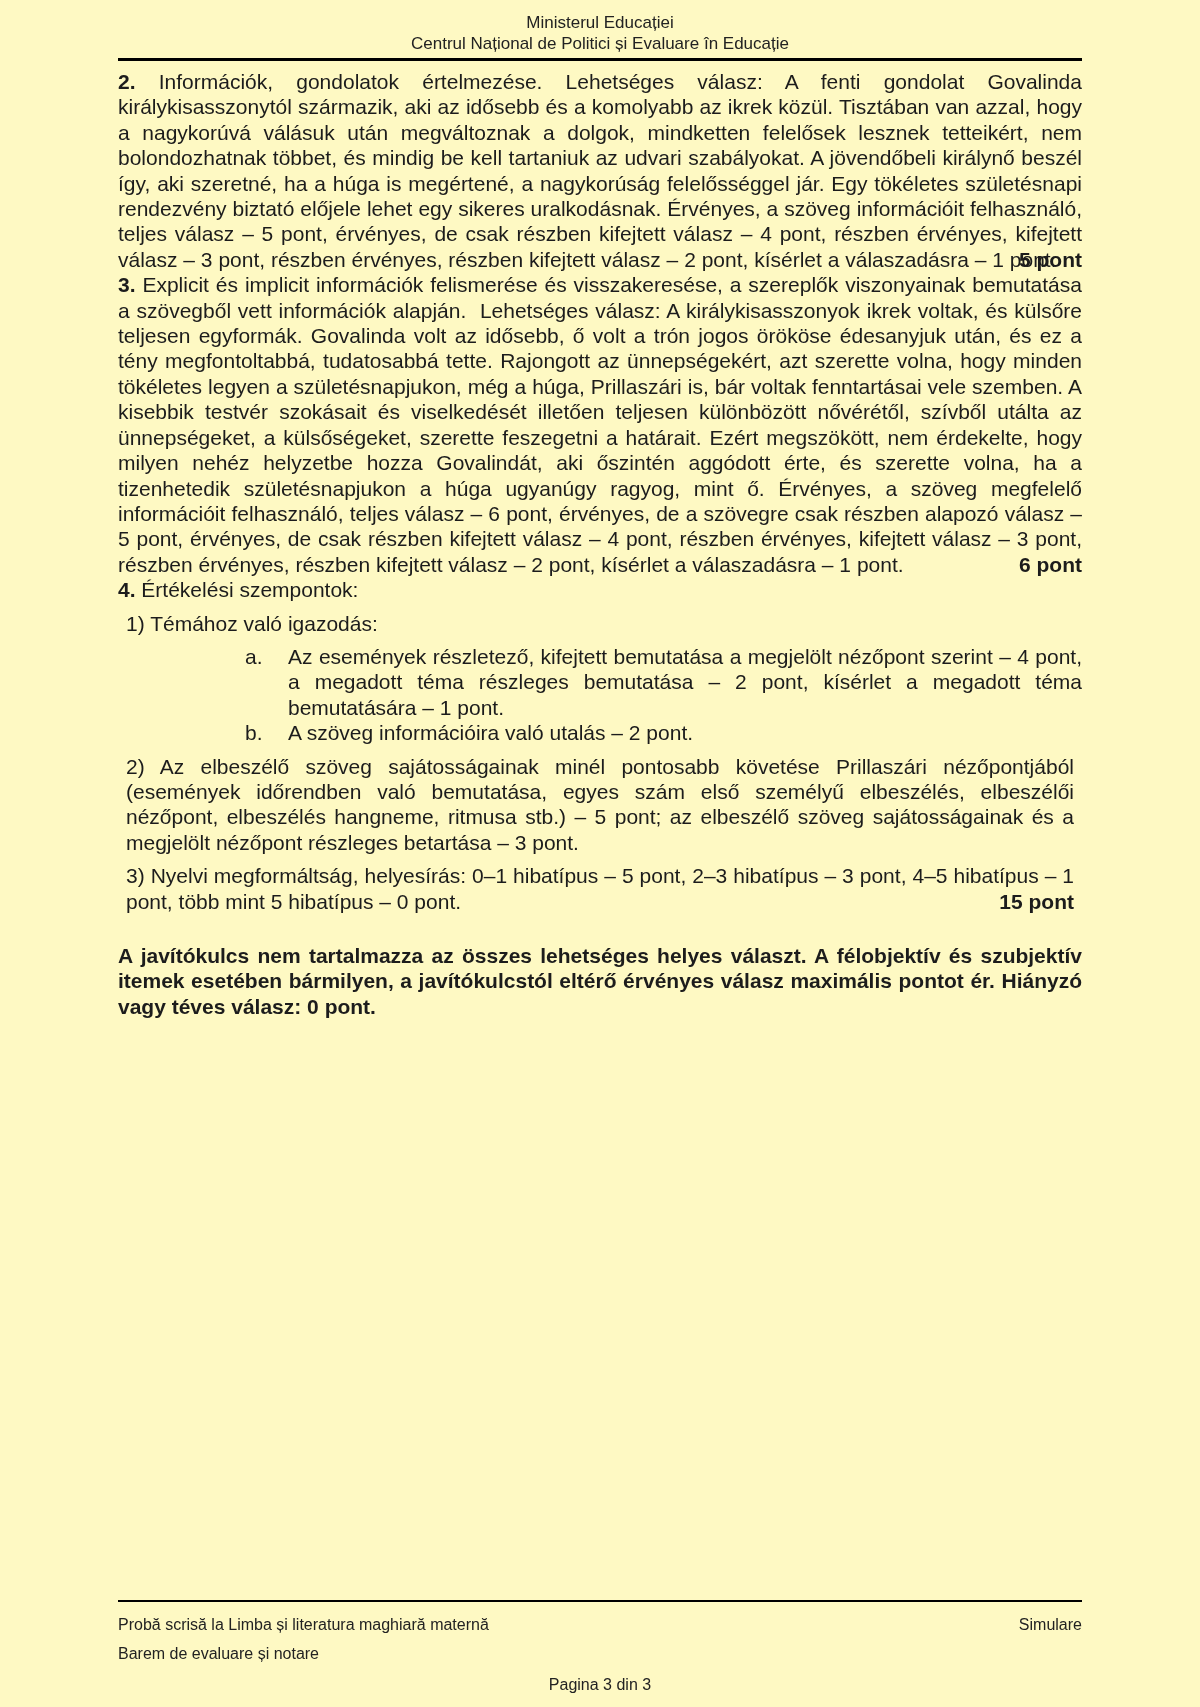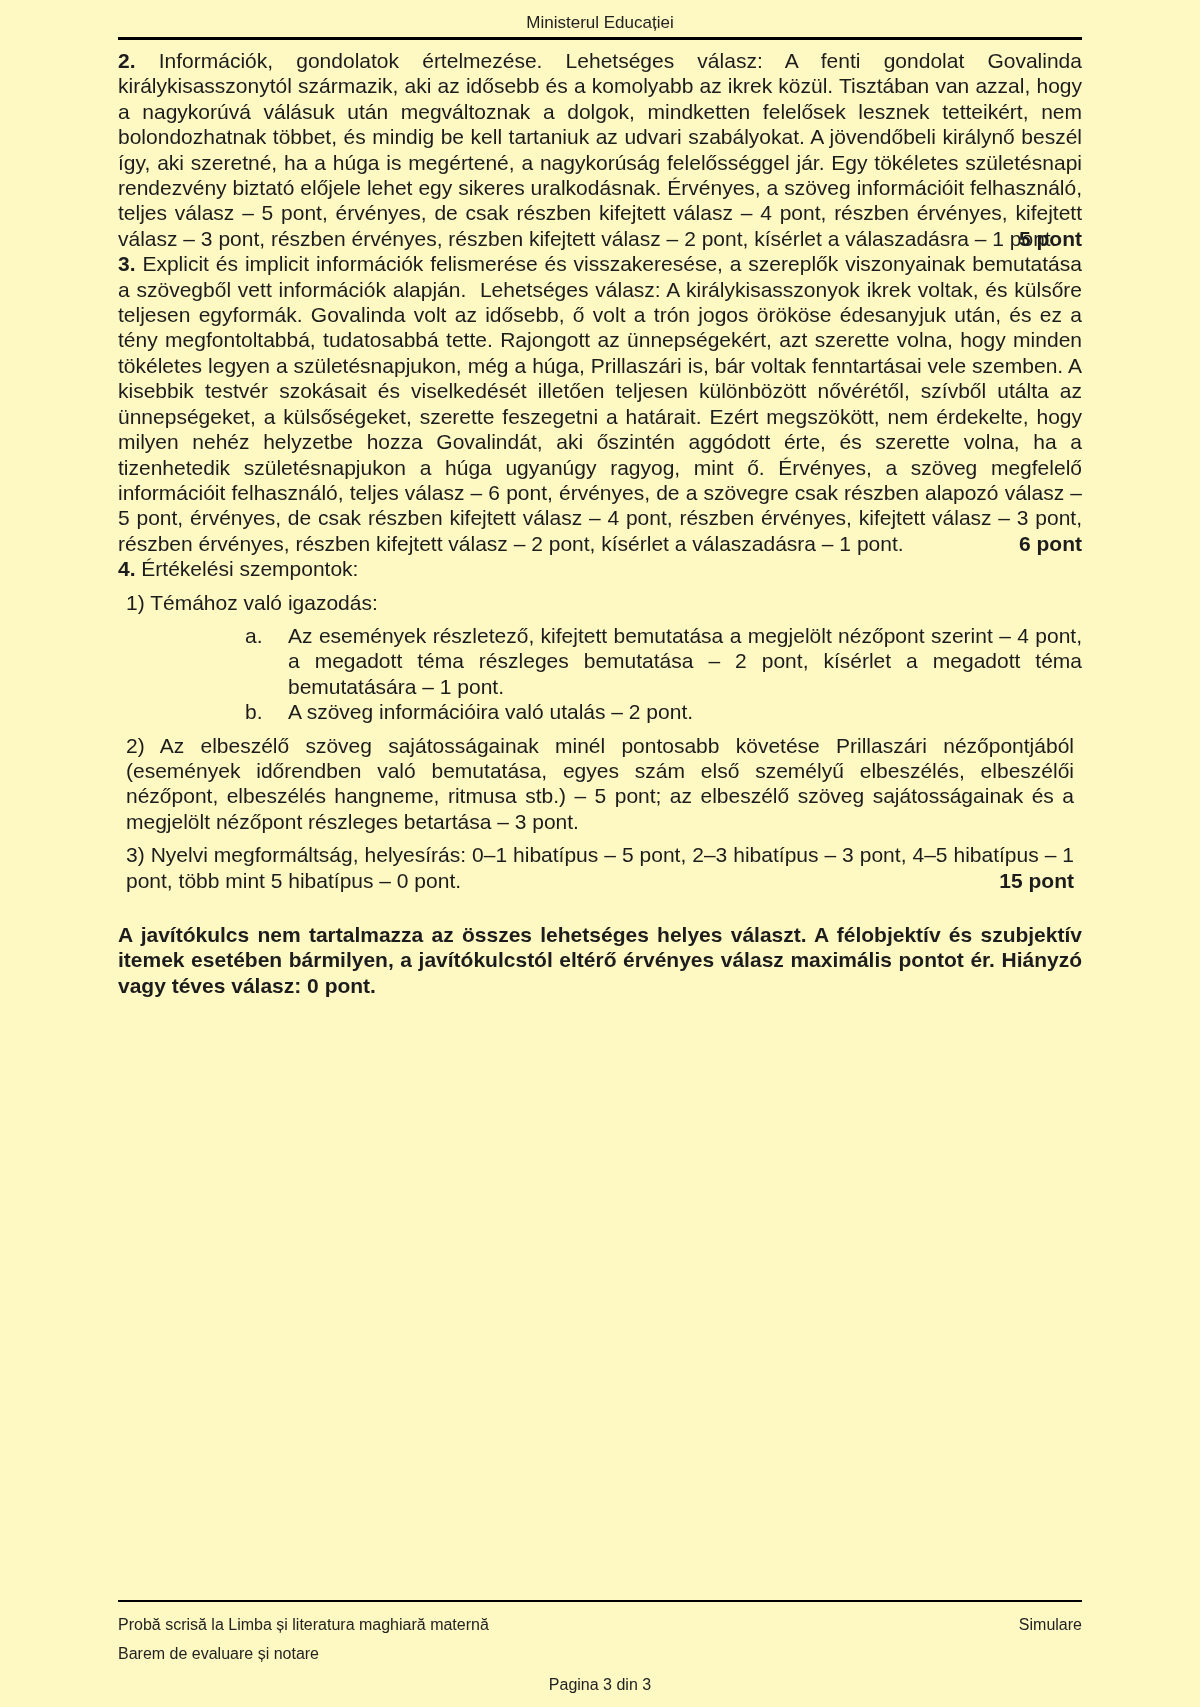--- a/index.html
+++ b/index.html
@@ -54,20 +54,21 @@
   .fline{line-height:29px;}
   .fcenter{text-align:center;line-height:29px;margin-top:2px;}
 </style>
 </head>
 <body>
 
 <div class="page">
 
   <div class="header">
     <div>Ministerul Educației</div>
+    <div>Centrul Național de Politici și Evaluare în Educație</div>
   </div>
 
   <div class="content">
 
     <p class="para"><span class="bnum">2.</span> <span>Információk, gondolatok értelmezése. Lehetséges válasz: A fenti gondolat Govalinda királykisasszonytól származik, aki az idősebb és a komolyabb az ikrek közül. Tisztában van azzal, hogy a nagykorúvá válásuk után megváltoznak a dolgok, mindketten felelősek lesznek tetteikért, nem bolondozhatnak többet, és mindig be kell tartaniuk az udvari szabályokat. A jövendőbeli királynő beszél így, aki szeretné, ha a húga is megértené, a nagykorúság felelősséggel jár. Egy tökéletes születésnapi rendezvény biztató előjele lehet egy sikeres uralkodásnak. Érvényes, a szöveg információit felhasználó, teljes válasz – 5 pont, érvényes, de csak részben kifejtett válasz – 4 pont, részben érvényes, kifejtett válasz – 3 pont, részben érvényes, részben kifejtett válasz – 2 pont, kísérlet a válaszadásra – 1 pont.</span><span class="pts">5 pont</span></p>
 
     <p class="para"><span class="bnum">3.</span> <span>Explicit és implicit információk felismerése és visszakeresése, a szereplők viszonyainak bemutatása a szövegből vett információk alapján.&nbsp; Lehetséges válasz: A királykisasszonyok ikrek voltak, és külsőre teljesen egyformák. Govalinda volt az idősebb, ő volt a trón jogos örököse édesanyjuk után, és ez a tény megfontoltabbá, tudatosabbá tette. Rajongott az ünnepségekért, azt szerette volna, hogy minden tökéletes legyen a születésnapjukon, még a húga, Prillaszári is, bár voltak fenntartásai vele szemben. A kisebbik testvér szokásait és viselkedését illetően teljesen különbözött nővérétől, szívből utálta az ünnepségeket, a külsőségeket, szerette feszegetni a határait. Ezért megszökött, nem érdekelte, hogy milyen nehéz helyzetbe hozza Govalindát, aki őszintén aggódott érte, és szerette volna, ha a tizenhetedik születésnapjukon a húga ugyanúgy ragyog, mint ő. Érvényes, a szöveg megfelelő információit felhasználó, teljes válasz – 6 pont, érvényes, de a szövegre csak részben alapozó válasz – 5 pont, érvényes, de csak részben kifejtett válasz – 4 pont, részben érvényes, kifejtett válasz – 3 pont, részben érvényes, részben kifejtett válasz – 2 pont, kísérlet a válaszadásra – 1 pont.</span><span class="pts">6 pont</span></p>
 
     <p class="para"><span class="bnum">4.</span> <span>Értékelési szempontok:</span></p>
 

